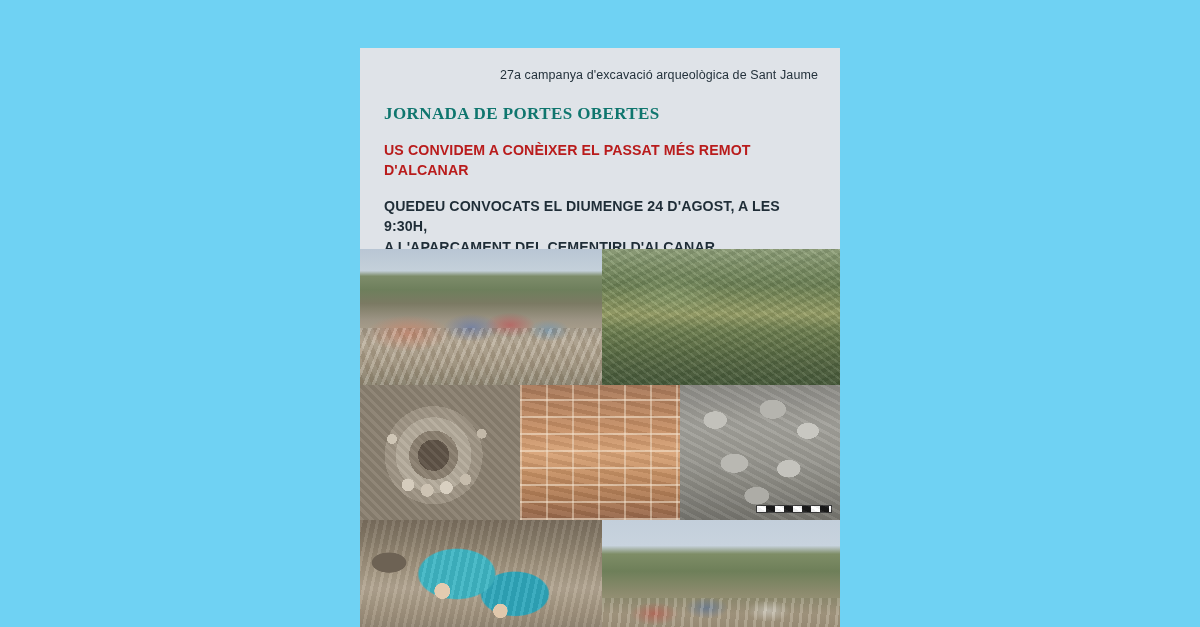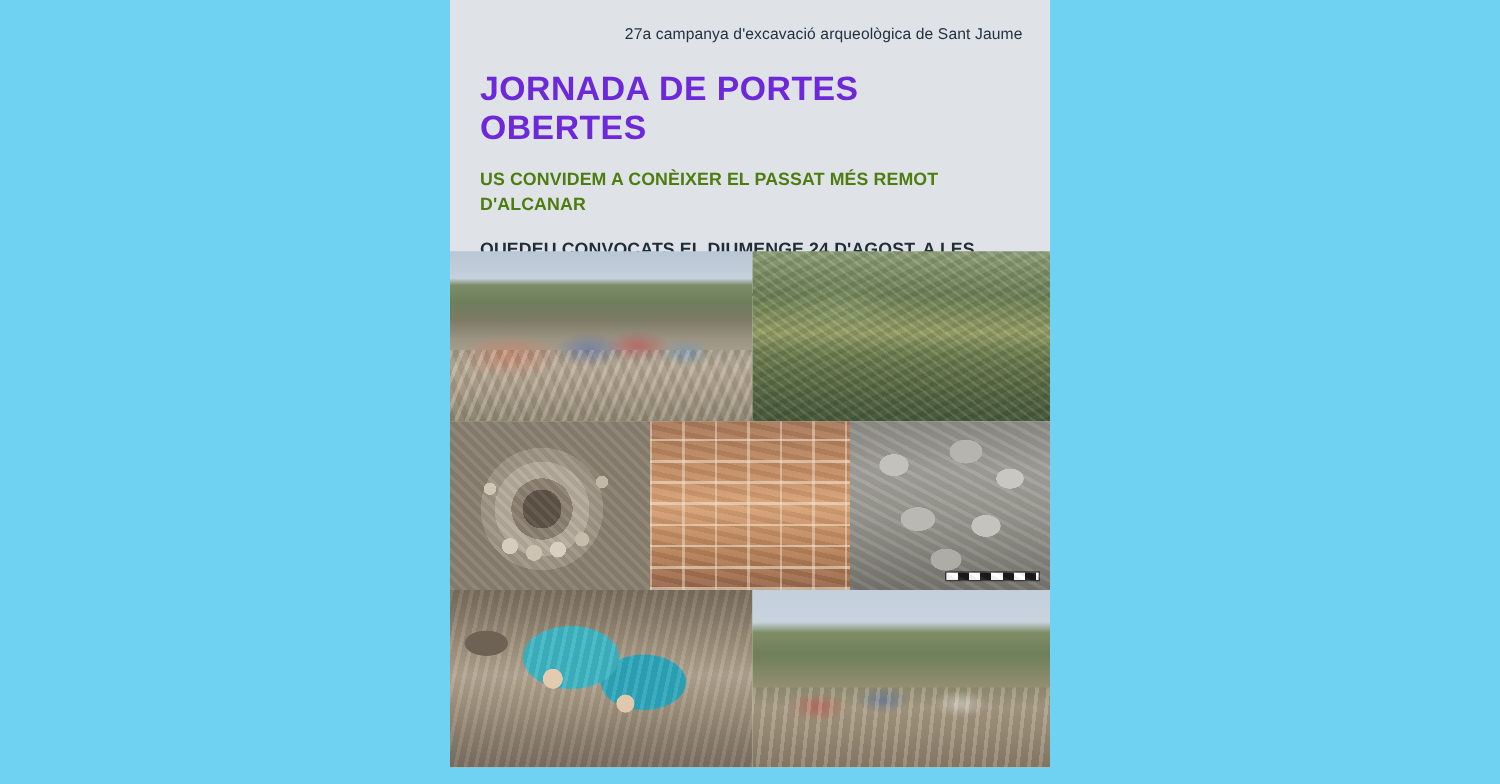--- a/index.html
+++ b/index.html
@@ -11,20 +11,21 @@
     height: 627px;
     background: #6fd2f3;
     font-family: "Liberation Sans", sans-serif;
     overflow: hidden;
   }
   .page {
     position: relative;
     width: 1200px;
     height: 456px;
     background: #6fd2f3;
+    margin-top: 48px;
   }
   .poster {
     position: absolute;
     left: 360px;
     top: 0;
     width: 480px;
     height: 614px;
     background: #dfe3e8;
     overflow: hidden;
   }
@@ -34,32 +35,33 @@
   }
   .kicker {
     text-align: right;
     font-size: 12.5px;
     letter-spacing: 0.1px;
     color: #24323c;
     margin: 2px 0 22px 0;
     font-weight: 400;
   }
   .title {
-    font-size: 27px;
+    font-size: 17px;
     font-weight: bold;
     letter-spacing: 0.4px;
-    color: #6d28d9;
+    color: #0f766e;
     margin: 0 0 16px 0;
     padding-left: 2px;
+    font-family: Liberation Serif, serif;
   }
   .subtitle {
     font-size: 14.2px;
     font-weight: bold;
     line-height: 1.42;
-    color: #4d7c0f;
+    color: #b91c1c;
     letter-spacing: 0.1px;
     margin: 0 0 16px 0;
     padding-left: 2px;
   }
   .subtitle .line { display: block; }
   .details {
     font-size: 14.2px;
     font-weight: bold;
     line-height: 1.42;
     color: #1f2d37;

